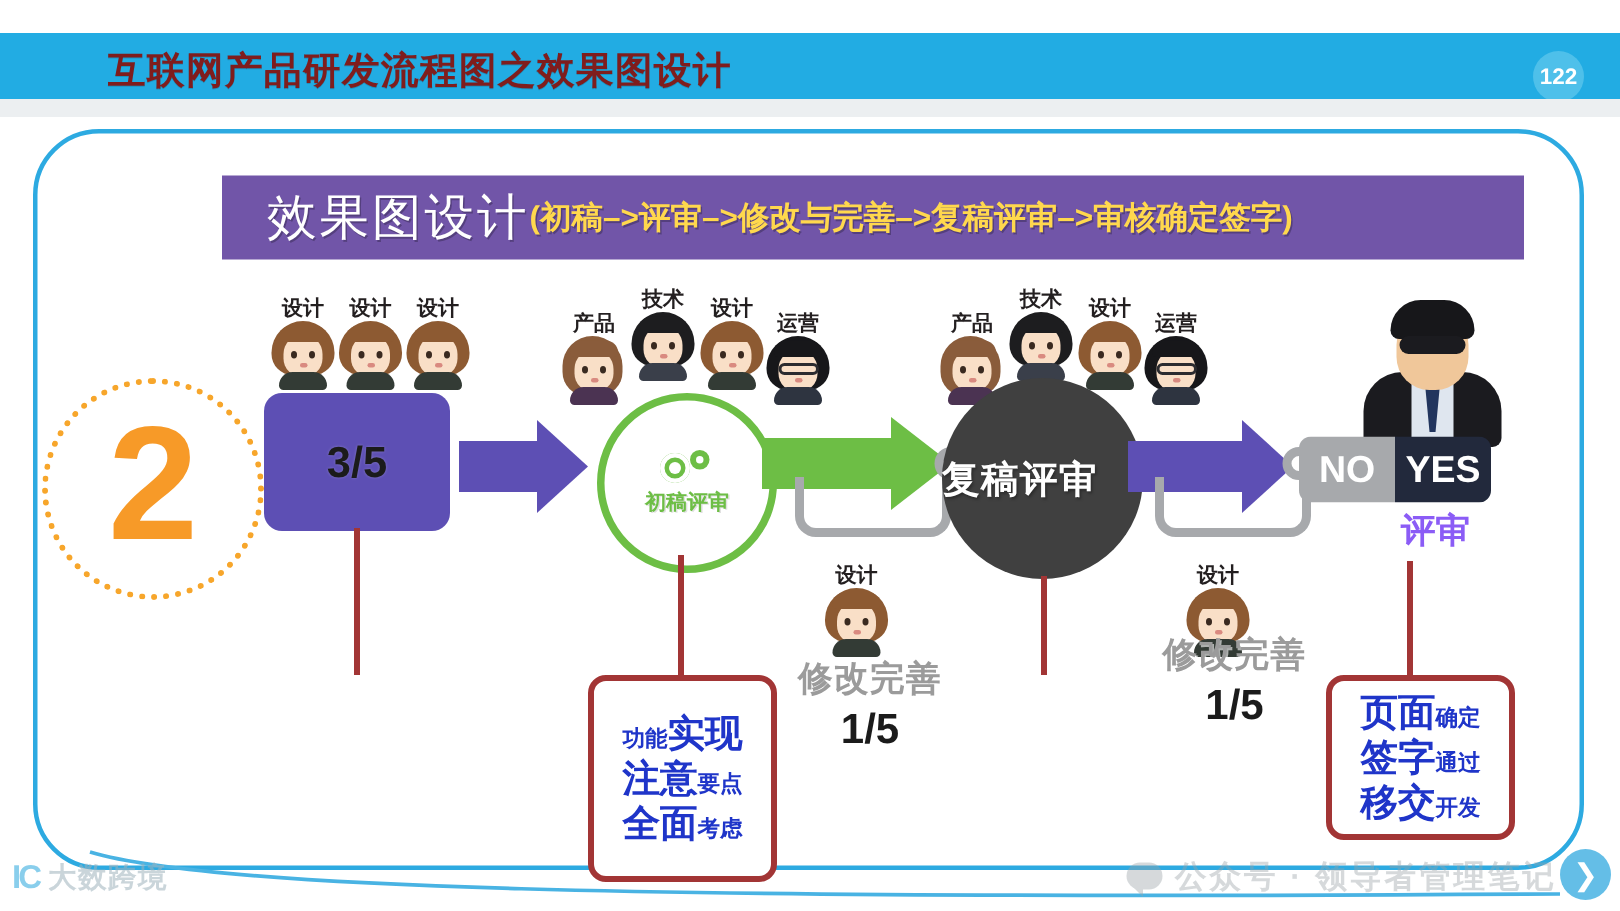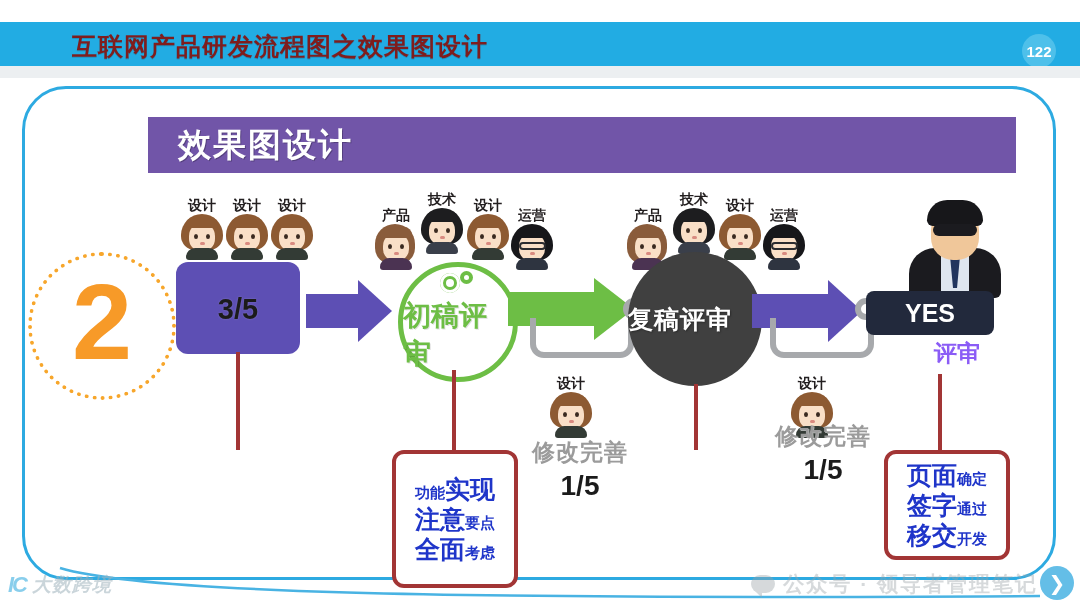--- a/index.html
+++ b/index.html
@@ -43,21 +43,21 @@
   }
 
   
   .banner{
     position:absolute;left:148px;top:117px;width:868px;height:56px;
     background:#7155a8;
     display:flex;align-items:center;
     padding-left:30px;box-sizing:border-box;
   }
   .banner-main{
-    font-size:33px;font-weight:bold;color:#ffffff;letter-spacing:2px;
+    font-size:33px;font-weight:normal;color:#ffffff;letter-spacing:2px;
     text-shadow:1px 1px 0 rgba(0,0,0,.25);
   }
   .banner-sub{
     font-size:21px;font-weight:bold;color:#ffd84d;letter-spacing:0px;
     text-shadow:1px 1px 0 rgba(0,0,0,.25);
   }
 
   
   .step-circle{
     position:absolute;left:28px;top:252px;width:140px;height:140px;
@@ -121,21 +121,21 @@
   .box-purple .l2{font-size:29px;font-weight:bold;margin-top:2px;color:#1b1b1b;
     text-shadow:0 0 2px rgba(255,255,255,.25);}
 
   .circle-green{
     position:absolute;left:398px;top:262px;width:110px;height:110px;
     border:5px solid #6dbe45;border-radius:50%;
     background:#ffffff;
     display:flex;flex-direction:column;align-items:center;justify-content:center;
   }
   .circle-green .ctext{
-    font-size:28px;font-weight:bold;color:#6dbe45;letter-spacing:0px;
+    font-size:14px;font-weight:bold;color:#6dbe45;letter-spacing:0px;
     text-shadow:1px 1px 0 rgba(0,0,0,.12);margin-top:2px;
   }
   .gears{position:relative;width:40px;height:24px;}
   .gear{position:absolute;border-radius:50%;background:#6dbe45;}
   .gear.big{left:2px;top:2px;width:20px;height:20px;
     box-shadow:0 0 0 3px #ffffff inset;}
   .gear.big::after{content:"";position:absolute;left:6px;top:6px;width:8px;height:8px;
     background:#ffffff;border-radius:50%;}
   .gear.small{left:22px;top:0px;width:13px;height:13px;}
   .gear.small::after{content:"";position:absolute;left:4px;top:4px;width:5px;height:5px;
@@ -224,21 +224,21 @@
   .redbox .sml{font-size:15px;font-weight:bold;color:#1f35c9;}
 
   
   .modify{position:absolute;text-align:center;}
   .modify .m1{font-size:23px;font-weight:bold;color:#9b9b9b;letter-spacing:1px;
     text-shadow:1px 1px 0 rgba(255,255,255,.6);}
   .modify .m2{font-size:28px;font-weight:bold;color:#1b1b1b;margin-top:2px;}
 
   
   .wm-left{position:absolute;left:8px;top:572px;display:flex;align-items:center;gap:6px;
-    opacity:.55;font-style:italic;}
+    opacity:.55;}
   .wm-left .logo{font-size:22px;font-weight:bold;color:#29a7dd;letter-spacing:-2px;}
   .wm-left .txt{font-size:19px;font-weight:bold;color:#9fb3bd;letter-spacing:1px;}
   .wm-swoosh{
     position:absolute;left:0;top:566px;width:1080px;height:40px;
     overflow:hidden;pointer-events:none;
   }
   .wm-right{
     position:absolute;right:42px;top:570px;display:flex;align-items:center;gap:8px;
     opacity:.40;
   }
@@ -262,20 +262,21 @@
 
   <div class="header-bar"></div>
   <div class="header-title">互联网产品研发流程图之效果图设计</div>
   <div class="page-badge">122</div>
   <div class="header-under"></div>
 
   <div class="frame"></div>
 
   <div class="banner">
     <span class="banner-main">效果图设计</span>
+    <span class="banner-sub">(初稿–&gt;评审–&gt;修改与完善–&gt;复稿评审–&gt;审核确定签字)</span>
   </div>
 
   <div class="step-circle">
     <span class="step-num">2</span>
   </div>
 
   <div class="avatar av-design" style="left:180px;top:198px;">
     <div class="role">设计</div>
     <div class="face">
       <div class="hair"></div>
@@ -448,20 +449,21 @@
   <div class="boss">
     <div class="suit"></div>
     <div class="shirt"></div>
     <div class="tie"></div>
     <div class="head"></div>
     <div class="hairb"></div>
     <div class="shades"></div>
   </div>
 
   <div class="noyes">
+    <div class="no">NO</div>
     <div class="yes">YES</div>
   </div>
   <div class="noyes-label">评审</div>
 
   <div class="avatar av-design" style="left:549px;top:376px;">
     <div class="role">设计</div>
     <div class="face">
       <div class="hair"></div>
       <div class="skin"></div>
       <div class="fringe"></div>

